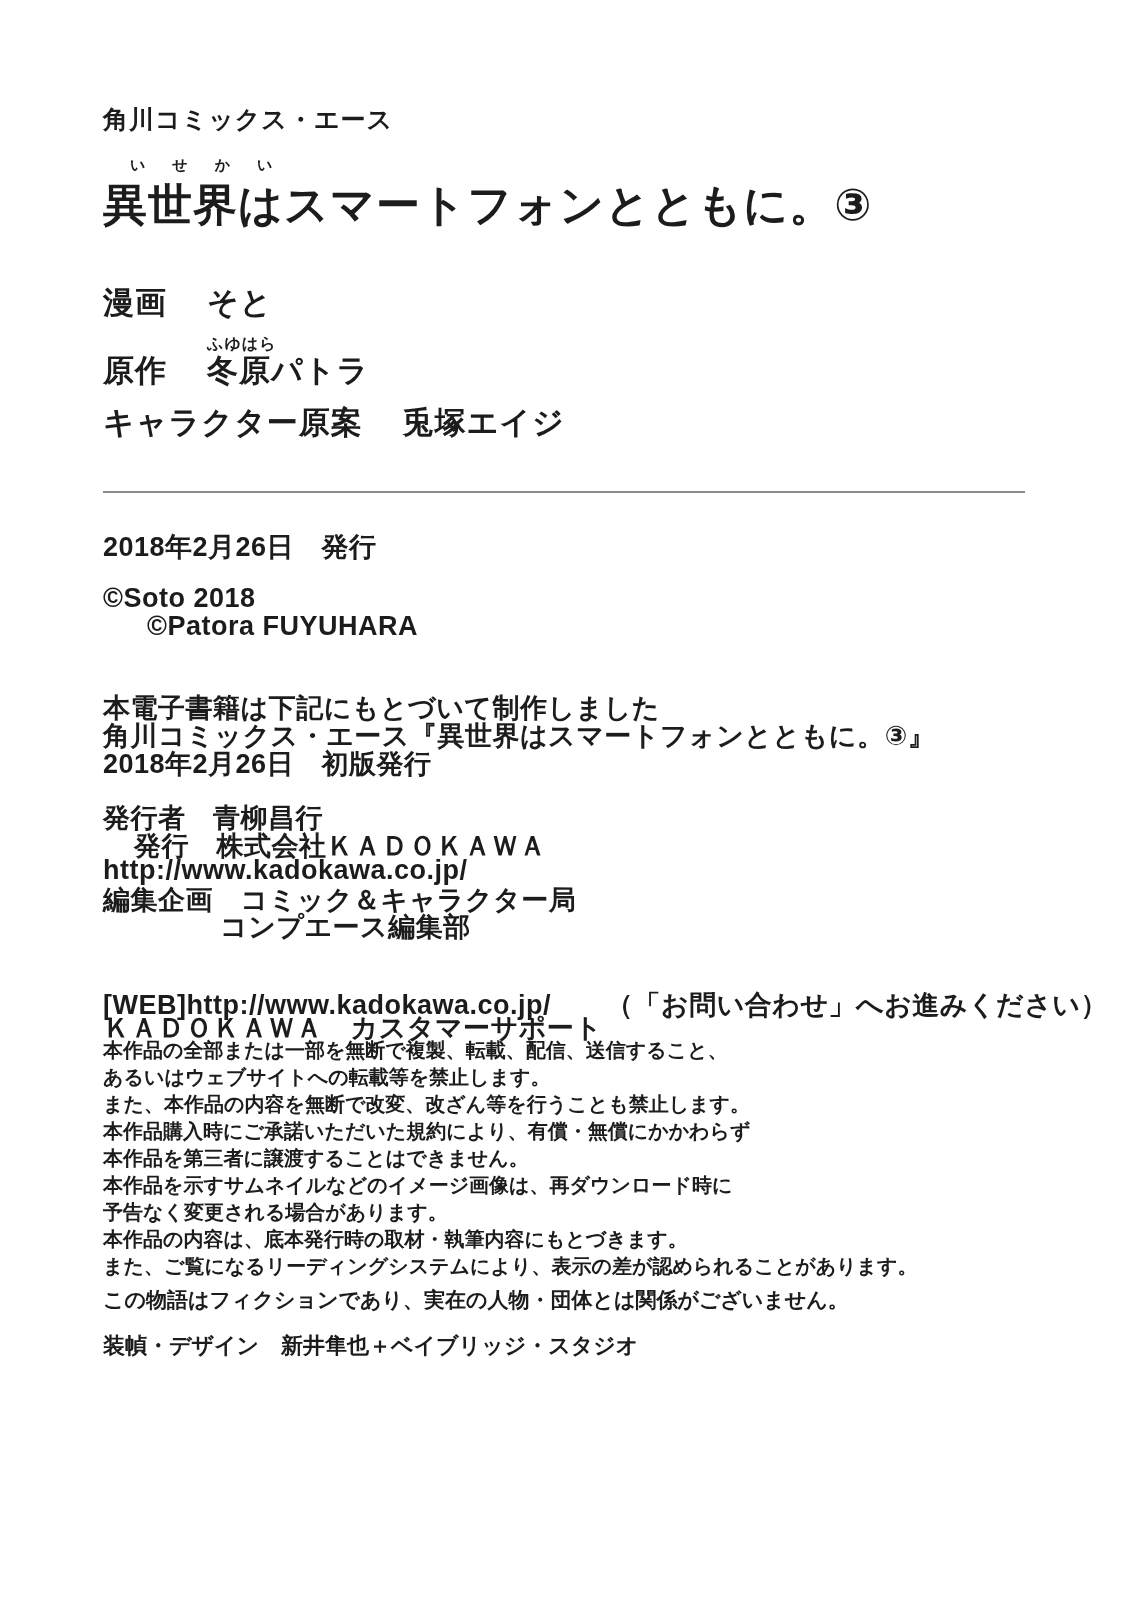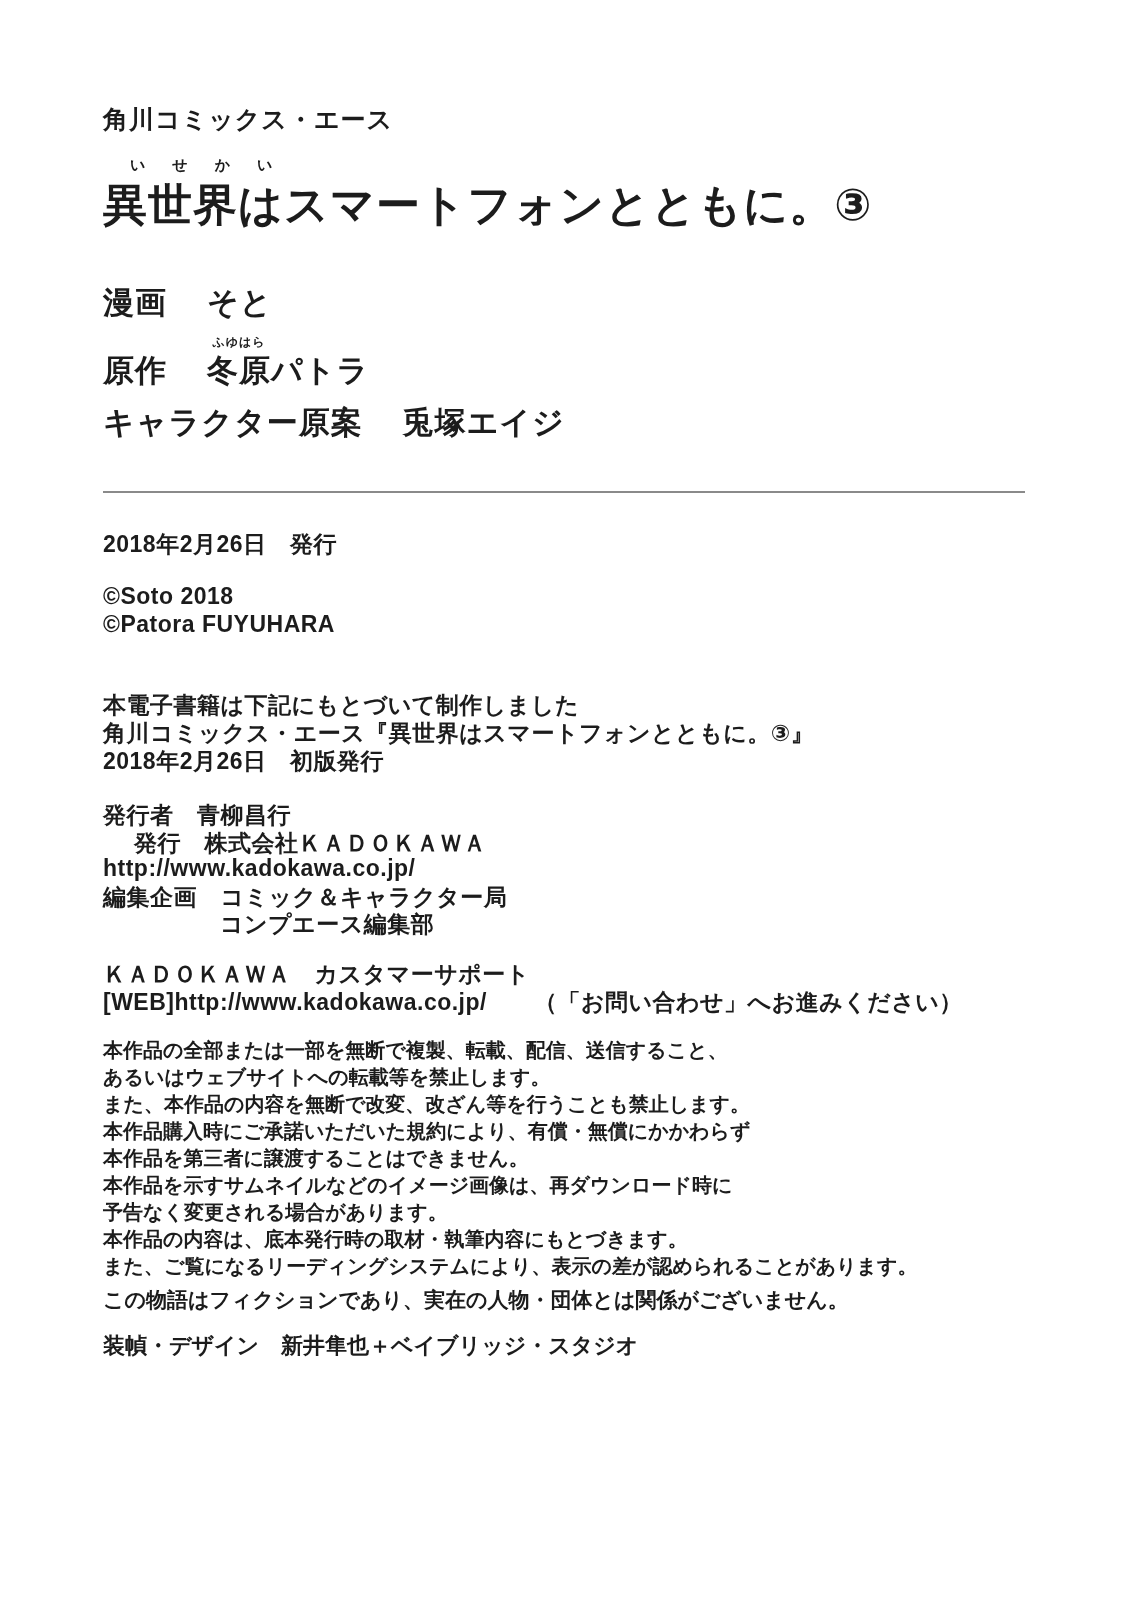--- a/index.html
+++ b/index.html
@@ -41,21 +41,21 @@
     text-align: center;
     letter-spacing: 27px;
     text-indent: 27px;
     line-height: 1;
   }
   .furi-sm {
     position: absolute;
     left: 0;
     width: 100%;
     top: -14px;
-    font-size: 12px;
+    font-size: 16px;
     font-weight: 600;
     text-align: center;
     letter-spacing: 1px;
     line-height: 1;
   }
 
   .credit {
     font-size: 31px;
     font-weight: 700;
     letter-spacing: 1px;
@@ -68,39 +68,39 @@
   .rule {
     position: absolute;
     left: 103px;
     top: 491px;
     width: 922px;
     height: 0;
     border-top: 2px solid #8a8a8a;
   }
 
   .body-text {
-    font-size: 23px;
+    font-size: 27px;
     font-weight: 600;
     letter-spacing: 0.5px;
   }
   .date-line { top: 529px; }
   .copyright-1 { top: 583px; }
-  .copyright-2 { top: 611px; }
+  .copyright-2 { top: 611px; margin-left: 44px; }
 
   .source-1 { top: 690px; }
   .source-2 { top: 718px; }
   .source-3 { top: 746px; }
 
   .pub-1 { top: 800px; }
   .pub-2 { top: 828px; margin-left: 31px; }
   .pub-3 { top: 855px; }
   .pub-4 { top: 882px; }
   .pub-5 { top: 909px; left: 220px; }
 
-  .support-1 { top: 959px; }
+  .support-1 { top: 1010px; }
   .support-2 { top: 987px; }
 
   .legal {
     top: 1037px;
     font-size: 20px;
     font-weight: 600;
     line-height: 27px;
     letter-spacing: 0px;
   }
   .legal div { white-space: nowrap; }

